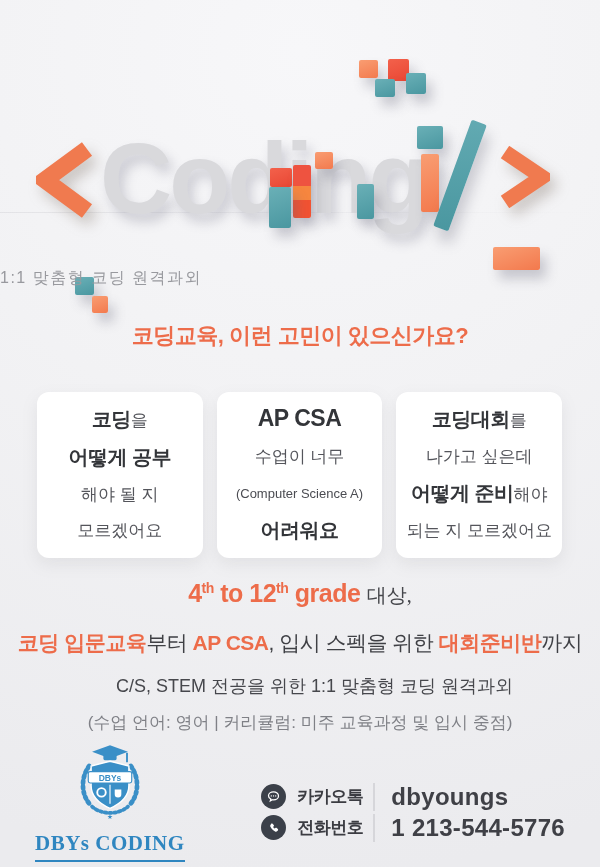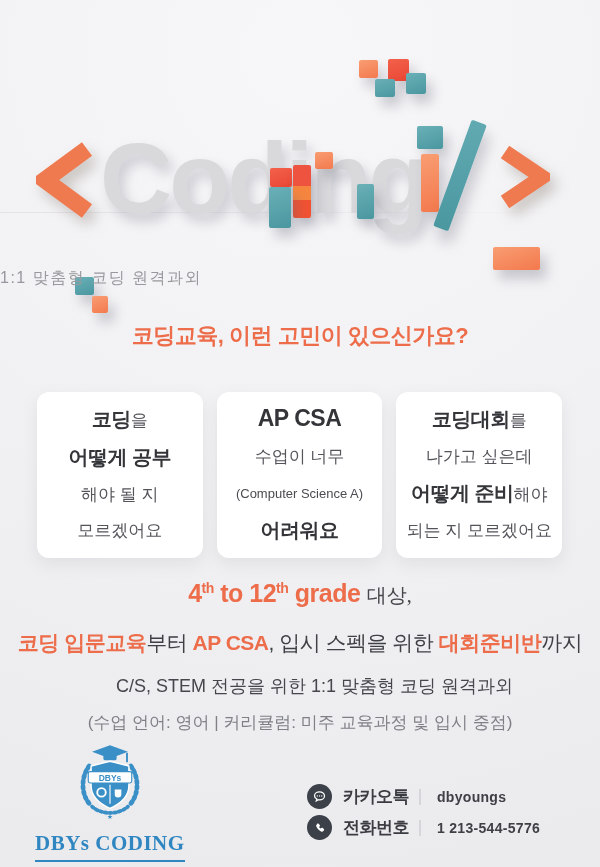--- a/index.html
+++ b/index.html
@@ -62,21 +62,21 @@
   .logo-name{font-family:"Liberation Serif","DejaVu Serif",serif;font-weight:700;
     font-size:21px;color:#2f86c0;letter-spacing:.5px;padding-bottom:4px;
     border-bottom:2px solid #2f86c0;}
   .logo-subname{font-family:"Liberation Serif","DejaVu Serif",serif;font-weight:700;
     font-size:14px;color:#2f86c0;letter-spacing:7px;margin-top:4px;}
   .contact{display:flex;flex-direction:column;gap:5px;}
   .contact-row{display:flex;align-items:center;height:26px;}
   .cicon{width:25px;height:25px;border-radius:50%;background:#3b4049;display:flex;
     align-items:center;justify-content:center;flex:0 0 auto;}
   .clabel{font-weight:800;font-size:17px;color:#3b3c42;width:72px;margin-left:11px;letter-spacing:-.5px;}
-  .cvalue{font-weight:800;font-size:14px;color:#3f4046;border-left:2px solid #d6d6da;
+  .cvalue{font-weight:800;font-size:24px;color:#3f4046;border-left:2px solid #d6d6da;
     padding-left:16px;margin-left:4px;min-width:128px;letter-spacing:.3px;}
 </style>
 </head>
 <body>
 
 <div class="poster">
 
   <div class="hero">
     <div class="floor-line"></div>
 

